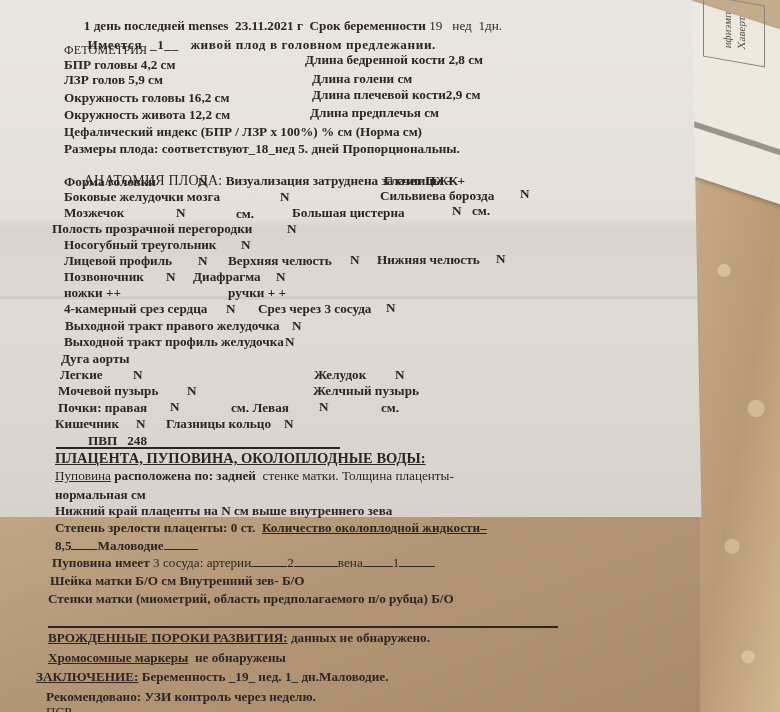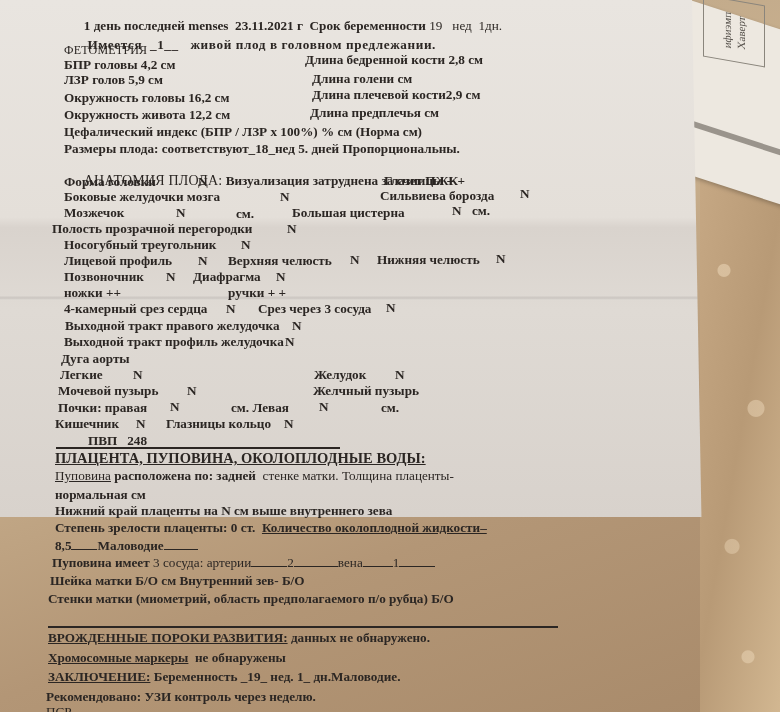--- a/index.html
+++ b/index.html
@@ -172,17 +172,17 @@
     <div class="ln" style="left:55px;top:503px;">Нижний край плаценты на N см выше внутреннего зева</div>
     <div class="ln" style="left:55px;top:520px;"><span>Степень зрелости плаценты: 0 ст.</span>  <span class="u">Количество околоплодной жидкости–</span></div>
     <div class="ln" style="left:55px;top:538px;"><span>8,5</span><span class="blank" style="width:26px;"></span><span>Маловодие</span><span class="blank" style="width:34px;"></span></div>
     <div class="ln" style="left:52px;top:555px;"><span>Пуповина имеет</span> <span class="n">3 сосуда: артерии</span><span class="blank n" style="width:36px;"></span><span class="n">2</span><span class="blank" style="width:44px;"></span><span class="n">вена</span><span class="blank" style="width:30px;"></span><span class="n">1</span><span class="blank" style="width:36px;"></span></div>
     <div class="ln" style="left:50px;top:573px;">Шейка матки Б/О см Внутренний зев- Б/О</div>
     <div class="ln" style="left:48px;top:591px;">Стенки матки (миометрий, область предполагаемого п/о рубца) Б/О</div>
     <div class="hr" style="left:48px;top:626px;width:510px;"></div>
 
     <div class="ln" style="left:48px;top:630px;"><span class="u">ВРОЖДЕННЫЕ ПОРОКИ РАЗВИТИЯ:</span> <span>данных не обнаружено.</span></div>
     <div class="ln" style="left:48px;top:650px;"><span class="u">Хромосомные маркеры</span>  <span>не обнаружены</span></div>
-    <div class="ln" style="left:48px;top:669px;"><span class="u">ЗАКЛЮЧЕНИЕ:</span> <span>Беременность _19_ нед. 1_ дн.Маловодие.</span></div>
+    <div class="ln" style="left:36px;top:669px;"><span class="u">ЗАКЛЮЧЕНИЕ:</span> <span>Беременность _19_ нед. 1_ дн.Маловодие.</span></div>
     <div class="ln" style="left:46px;top:689px;">Рекомендовано: УЗИ контроль через неделю.</div>
     <div class="ln n" style="left:46px;top:704px;">ПСР</div>
   </div>
 </div>
 
 </body></html>

